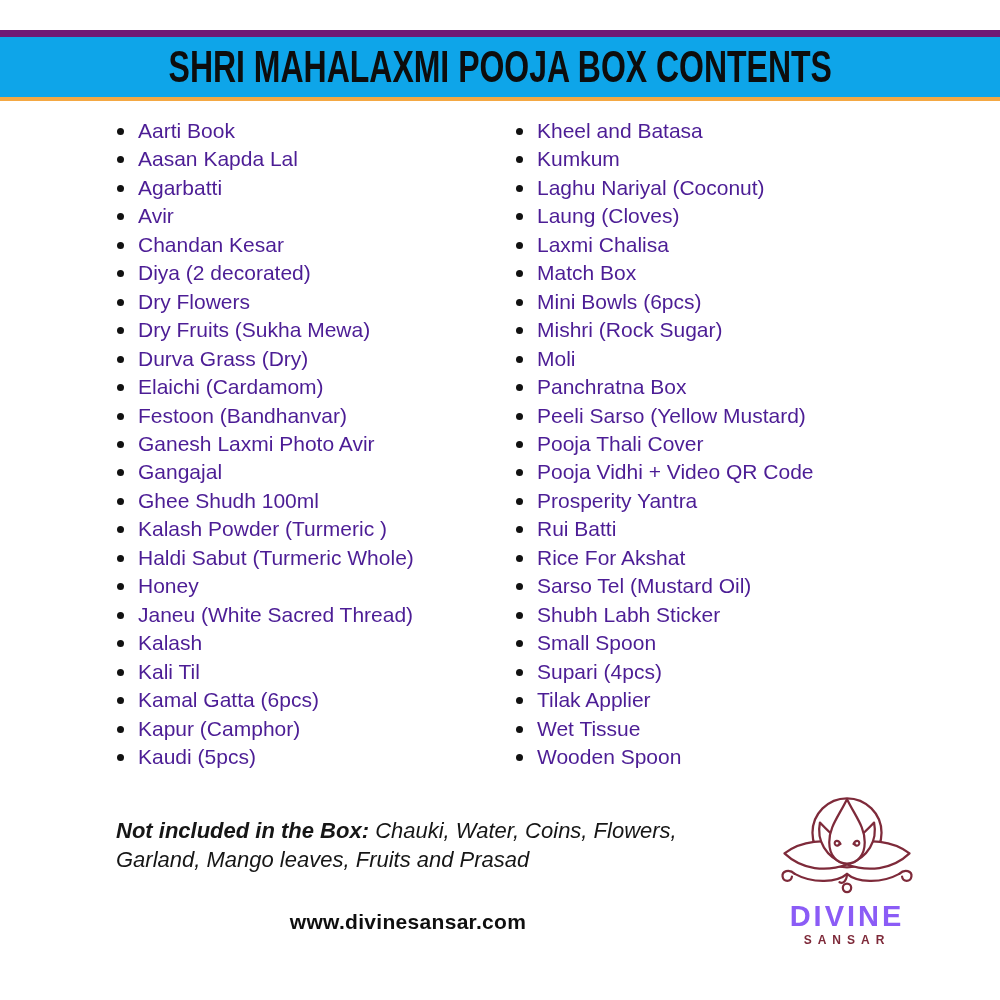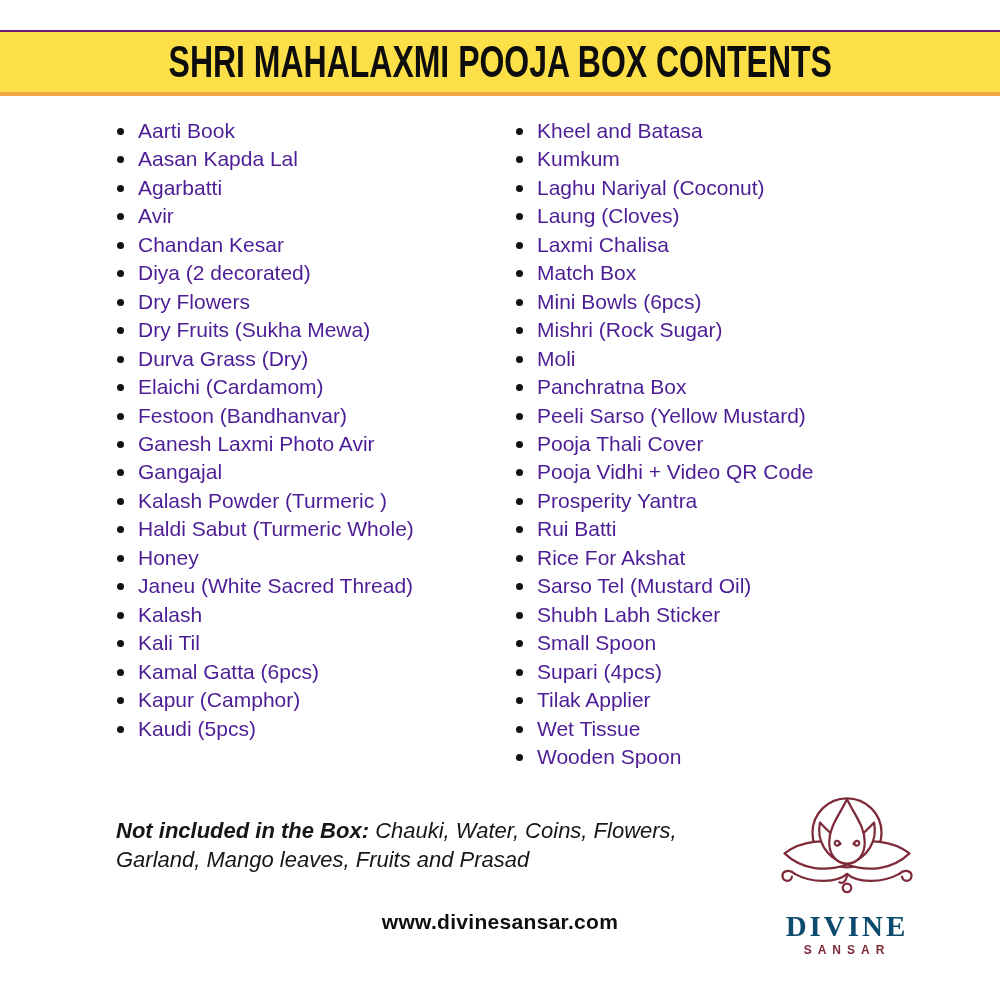--- a/index.html
+++ b/index.html
@@ -15,22 +15,22 @@
     position: relative;
     overflow: hidden;
   }
   
   .header-band {
     position: absolute;
     left: 0;
     top: 30px;
     width: 1000px;
     height: 60px;
-    background: #fde047;
-    border-top: 2px solid #701a75;
+    background: #0ea5e9;
+    border-top: 7px solid #701a75;
     border-bottom: 4px solid #f4a843;
     display: flex;
     align-items: center;
     justify-content: center;
   }
   .page-title {
     font-size: 41px;
     font-weight: 800;
     letter-spacing: 0px;
     color: #0d0d0d;
@@ -77,43 +77,44 @@
     line-height: 29px;
     color: #161616;
     font-style: italic;
   }
   .note .note-label { font-weight: 800; }
   
   .website {
     position: absolute;
     left: 0;
     top: 910px;
-    width: 1000px;
+    width: 794px;
     text-align: center;
     font-size: 21px;
     font-weight: 800;
     letter-spacing: 0.3px;
     color: #0f0f0f;
+    padding-left: 11px;
   }
   
   .brand-logo {
     position: absolute;
     left: 768px;
     top: 788px;
     width: 158px;
     text-align: center;
   }
   .brand-logo svg { display: block; margin: 0 auto; }
   .brand-name {
-    font-family: Liberation Serif, serif;
+    font-family: Liberation Sans, sans-serif;
     font-weight: 700;
     font-size: 29px;
     letter-spacing: 3px;
-    color: #0c4a6e;
-    margin-top: 10px;
+    color: #8b5cf6;
+    margin-top: 0;
   }
   .brand-subname {
     font-size: 12px;
     font-weight: 600;
     letter-spacing: 6px;
     color: #7e2a3a;
     margin-top: 0;
   }
 </style>
 </head>
@@ -130,20 +131,21 @@
   <li>Avir</li>
   <li>Chandan Kesar</li>
   <li>Diya (2 decorated)</li>
   <li>Dry Flowers</li>
   <li>Dry Fruits (Sukha Mewa)</li>
   <li>Durva Grass (Dry)</li>
   <li>Elaichi (Cardamom)</li>
   <li>Festoon (Bandhanvar)</li>
   <li>Ganesh Laxmi Photo Avir</li>
   <li>Gangajal</li>
+  <li>Ghee Shudh 100ml</li>
   <li>Kalash Powder (Turmeric )</li>
   <li>Haldi Sabut (Turmeric Whole)</li>
   <li>Honey</li>
   <li>Janeu (White Sacred Thread)</li>
   <li>Kalash</li>
   <li>Kali Til</li>
   <li>Kamal Gatta (6pcs)</li>
   <li>Kapur (Camphor)</li>
   <li>Kaudi (5pcs)</li>
 </ul>

